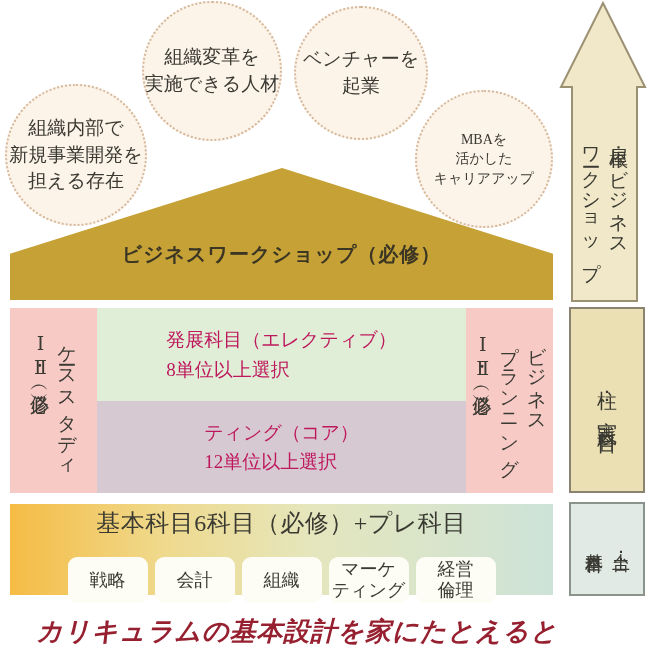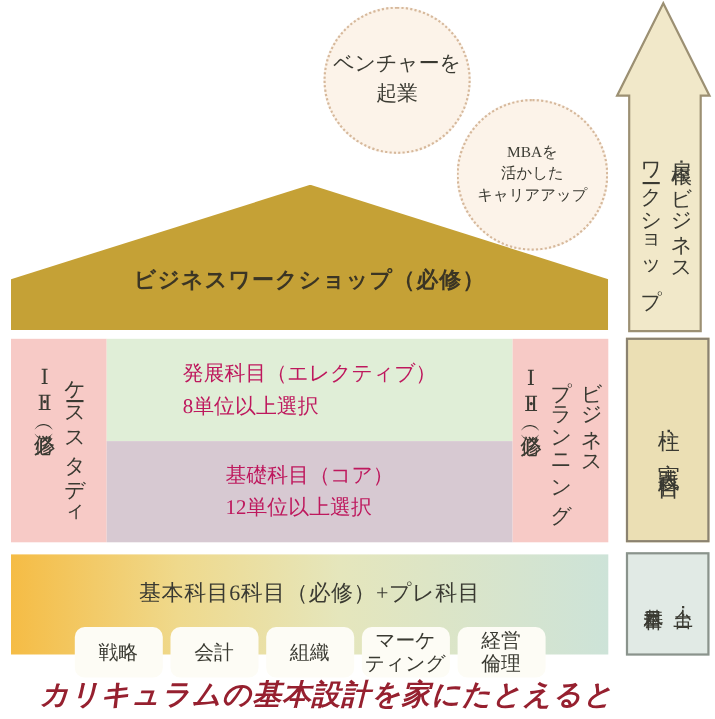--- a/index.html
+++ b/index.html
@@ -46,21 +46,21 @@
     text-align:left;font-size:19px;line-height:1.55;color:#be185d;
   }
   .elective{top:308px;height:93px;background:#e0eed7;}
   .core{top:401px;height:92px;background:#d7c9d2;}
   
   .base{
     position:absolute;left:10px;top:504px;width:543px;height:91px;
     background:linear-gradient(90deg,#f5bc45 0%,#efd98c 28%,#e5e6bc 55%,#cde3d8 100%);
     box-sizing:border-box;text-align:center;
   }
-  .base-title{font-size:20px;margin-top:21px;color:#3a3a32;letter-spacing:0.5px;}
+  .base-title{font-size:24px;margin-top:3px;color:#3a3a32;letter-spacing:0.5px;}
   .subject-row{display:flex;justify-content:center;gap:7px;margin-top:18px;}
   .subject{
     width:80px;height:46px;background:#fdfcf5;border-radius:9px;
     display:flex;align-items:center;justify-content:center;
     text-align:center;font-size:18px;line-height:1.15;color:#3a3a32;
   }
   
   .arrow-svg{position:absolute;left:548px;top:0;}
   .rail-label{
     position:absolute;left:566px;top:108px;width:78px;height:190px;
@@ -79,38 +79,43 @@
     position:absolute;left:0;top:614px;width:594px;text-align:center;
     font-size:26px;font-weight:bold;font-style:italic;color:#96202f;
     letter-spacing:1px;
   }
 </style>
 </head>
 <body>
 
 <div class="stage">
 
+  <div class="bubble bubble-2 pre">組織変革を
+実施できる人材</div>
+  <div class="bubble bubble-1 pre">組織内部で
+新規事業開発を
+担える存在</div>
   <div class="bubble bubble-3 pre">ベンチャーを
 起業</div>
   <div class="bubble bubble-4 pre">MBAを
 活かした
 キャリアアップ</div>
 
   <div class="roof">
     <span>ビジネスワークショップ（必修）</span>
   </div>
 
   <div class="col-pink left">
     <span class="vtext">ケーススタディ
 Ⅰ・Ⅱ（必修）</span>
   </div>
 
   <div class="mid-box elective pre">発展科目（エレクティブ）
 8単位以上選択</div>
-  <div class="mid-box core pre">基礎科目（コア）
+  <div class="mid-box core pre">ティング（コア）
 12単位以上選択</div>
 
   <div class="col-pink right">
     <span class="vtext">ビジネス
 プランニング
 Ⅰ・Ⅱ（必修）</span>
   </div>
 
   <div class="base">
     <div class="base-title">基本科目6科目（必修）+プレ科目</div>

